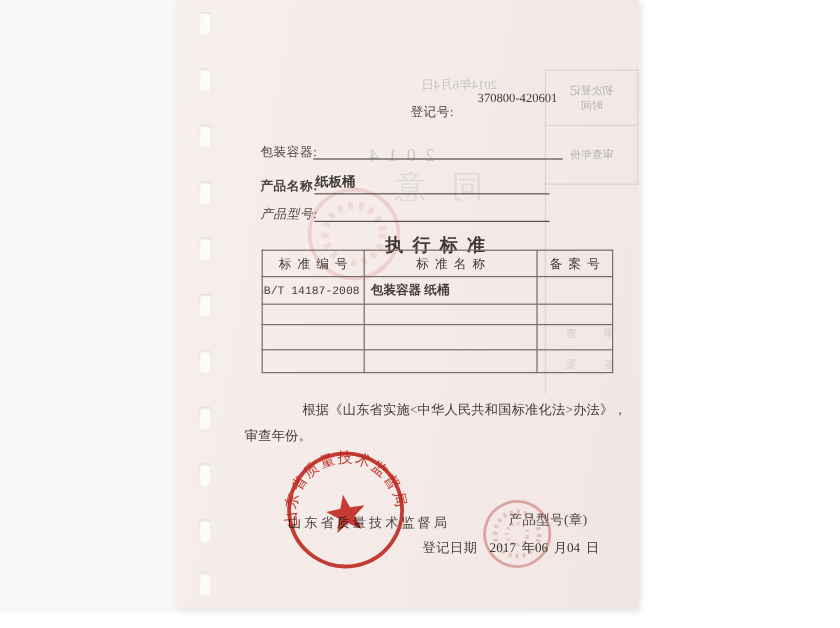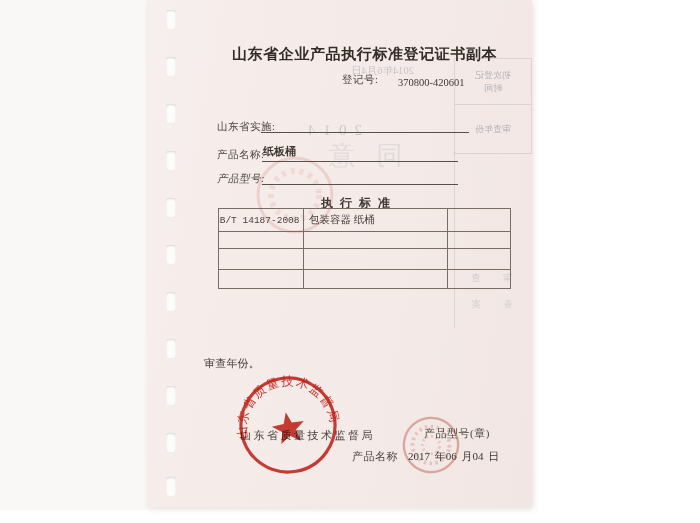--- a/index.html
+++ b/index.html
@@ -8,27 +8,27 @@
   .left-strip{position:absolute;left:0;top:0;width:150px;height:510px;background:#faf8f6;}
   .paper{position:absolute;left:148px;top:0;width:384px;height:507px;
          background:linear-gradient(100deg,#f7efed 0%,#f4eae8 55%,#f1e6e4 100%);
          box-shadow:1px 2px 6px rgba(175,160,155,.35);}
   .abs{position:absolute;}
   .title{font-family:"Liberation Sans",sans-serif;font-weight:bold;font-size:15px;
          letter-spacing:0.6px;color:#332d27;white-space:nowrap;}
   .lbl{font-size:10.5px;letter-spacing:0.5px;color:#4a443d;white-space:nowrap;}
   .val{font-size:11px;color:#3e3832;white-space:nowrap;}
   .uline{border-bottom:1px solid #57514b;height:0;}
-  .exec{font-size:12px;font-weight:bold;color:#3f3933;word-spacing:4px;white-space:nowrap;}
+  .exec{font-size:15px;font-weight:bold;color:#3f3933;word-spacing:4px;white-space:nowrap;}
   .std-table{border-collapse:collapse;table-layout:fixed;position:absolute;left:70px;top:208px;
              width:292px;font-family:"Liberation Serif",serif;font-size:10.5px;color:#453f39;}
   .std-table td{border:1px solid #776d63;padding:0;vertical-align:middle;overflow:hidden;}
   .std-table tr.h td{text-align:center;word-spacing:2.5px;color:#3f3933;}
   .std-table td.c1{font-family:"Liberation Mono",monospace;font-size:9.5px;text-indent:-5px;white-space:nowrap;}
-  .std-table td.c2{padding-left:5px;white-space:nowrap;}
+  .std-table td.c2{padding-left:5px;white-space:nowrap;font-weight:bold;}
   .stmt{font-size:11px;letter-spacing:0.2px;color:#433d37;white-space:nowrap;}
   .hole{position:absolute;left:18px;width:10px;height:19px;border-radius:3px;background:#fcfcfb;
         box-shadow:inset 0 1px 2px rgba(0,0,0,.14),0 0 1px rgba(0,0,0,.06);}
   .seal{mix-blend-mode:multiply;}
   .mirror{transform:scaleX(-1);}
   .ghost{color:#969da5;white-space:nowrap;}
   .gbox{border:1px solid rgba(150,140,135,.32);}
   .gcell{display:flex;align-items:center;justify-content:center;flex-direction:column;
          font-size:9px;color:#9aa0a6;}
 </style>
@@ -58,45 +58,49 @@
     <div class="abs mirror" style="left:158px;top:138px;font-size:26px;letter-spacing:22px;color:#b6bcc2;opacity:.33;white-space:nowrap;">同意</div>
 
     <svg class="abs" style="left:105px;top:153px;" width="85" height="85" viewBox="0 0 85 85">
       <circle cx="42" cy="42" r="37" fill="none" stroke="rgba(205,85,75,.18)" stroke-width="3"></circle>
       <circle cx="42" cy="42" r="24" fill="none" stroke="rgba(205,85,75,.12)" stroke-width="6" stroke-dasharray="4 5"></circle>
     </svg>
 
     <div class="abs ghost mirror" style="left:313px;top:272px;font-size:9.5px;letter-spacing:10px;opacity:.38;">审 查</div>
     <div class="abs ghost mirror" style="left:313px;top:298px;font-size:9.5px;letter-spacing:10px;opacity:.3;">备 案</div>
 
-    <div class="abs title" style="left:84px;top:45px;">山东省企业产品执行标准登记证书副本</div>
 
     <div class="abs val" style="left:250px;top:77px;font-size:10.5px;">370800-420601</div>
-    <div class="abs lbl" style="left:194px;top:73px;">登记号:</div>
+    <div class="abs lbl" style="left:194px;top:87px;">登记号:</div>
 
-    <div class="abs lbl" style="left:69px;top:120px;">山东省实施:</div>
+    <div class="abs lbl" style="left:69px;top:120px;">包装容器:</div>
     <div class="abs uline" style="left:113px;top:132px;width:208px;"></div>
 
-    <div class="abs lbl" style="left:69px;top:148px;">产品名称:</div>
+    <div class="abs lbl" style="left:69px;top:148px;font-weight:bold;">产品名称:</div>
     <div class="abs val" style="left:115px;top:144px;font-weight:bold;">纸板桶</div>
     <div class="abs uline" style="left:114px;top:161px;width:196px;"></div>
 
     <div class="abs lbl" style="left:69px;top:172px;font-style:italic;">产品型号:</div>
     <div class="abs val" style="left:115px;top:168px;"></div>
     <div class="abs uline" style="left:114px;top:184px;width:196px;"></div>
 
     <div class="abs exec" style="left:173px;top:195px;">执 行 标 准</div>
 
     <table class="std-table">
       <colgroup>
           <col style="width:85px">
           <col style="width:144px">
           <col style="width:63px">
         </colgroup>
       <tbody>
+        <tr class="h" style="height:22px">
+          <td>标 准 编 号</td>
+          <td>标 准 名 称</td>
+          <td>备 案 号</td>
+        </tr>
         <tr style="height:23px">
           <td class="c1">GB/T 14187-2008</td>
           <td class="c2">包装容器 纸桶</td>
           <td></td>
         </tr>
         <tr style="height:17px">
           <td class="c1"></td>
           <td class="c2"></td>
           <td></td>
         </tr>
@@ -106,20 +110,21 @@
           <td></td>
         </tr>
         <tr style="height:19px">
           <td class="c1"></td>
           <td class="c2"></td>
           <td></td>
         </tr>
       </tbody>
     </table>
 
+    <div class="abs stmt" style="left:104px;top:334px;">根据《山东省实施&lt;中华人民共和国标准化法&gt;办法》，</div>
     <div class="abs stmt" style="left:56px;top:356px;">审查年份。</div>
 
     <div class="abs lbl" style="left:92px;top:428px;font-size:11px;letter-spacing:2.5px;">山东省质量技术监督局</div>
 
     <svg class="abs seal" style="left:88px;top:373px;transform:rotate(-10deg);" width="104" height="104" viewBox="0 0 104 104">
       <circle cx="52" cy="52" r="47" fill="none" stroke="#c5271d" stroke-width="3.2" opacity="0.88"></circle>
       <path id="sealArc" d="M 13 70 A 42 42 0 1 1 91 70" fill="none"></path>
       <text font-size="12.5" fill="#c5271d" opacity="0.9" letter-spacing="1.5">
         <textPath href="#sealArc" startOffset="12">山东省质量技术监督局</textPath>
       </text>
@@ -128,21 +133,21 @@
 
     <div class="abs lbl" style="left:276px;top:426px;font-size:11px;">产品型号(章)</div>
 
     <svg class="abs seal" style="left:252px;top:414px;transform:rotate(14deg);opacity:.65;" width="62" height="62" viewBox="0 0 64 64">
       <circle cx="32" cy="32" r="28" fill="none" stroke="#cf7268" stroke-width="2.4" opacity="0.8"></circle>
       <circle cx="32" cy="32" r="19" fill="none" stroke="#cf7268" stroke-width="4" stroke-dasharray="2.5 3.5" opacity="0.45"></circle>
       <circle cx="32" cy="32" r="9" fill="none" stroke="#cf7268" stroke-width="3" stroke-dasharray="2 3" opacity="0.4"></circle>
     </svg>
 
     <div class="abs" style="left:204px;top:449px;display:flex;gap:10px;">
-      <span class="lbl" style="font-size:11px;">产品名称</span>
+      <span class="lbl" style="font-size:11px;">登记日期</span>
       <span class="val" style="word-spacing:2px;">2017 年06 月04 日</span>
     </div>
 
     <div class="hole" style="top:10px"></div>
     <div class="hole" style="top:57px"></div>
     <div class="hole" style="top:104px"></div>
     <div class="hole" style="top:151px"></div>
     <div class="hole" style="top:198px"></div>
     <div class="hole" style="top:245px"></div>
     <div class="hole" style="top:292px"></div>

